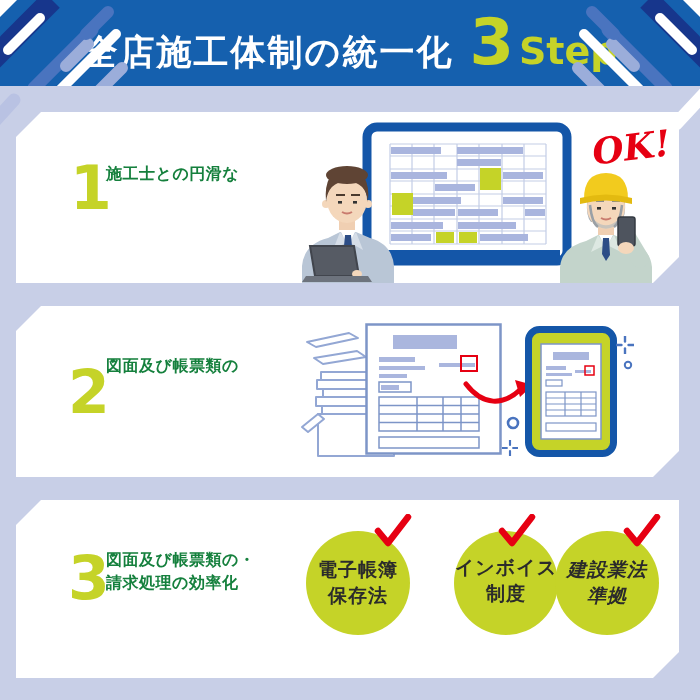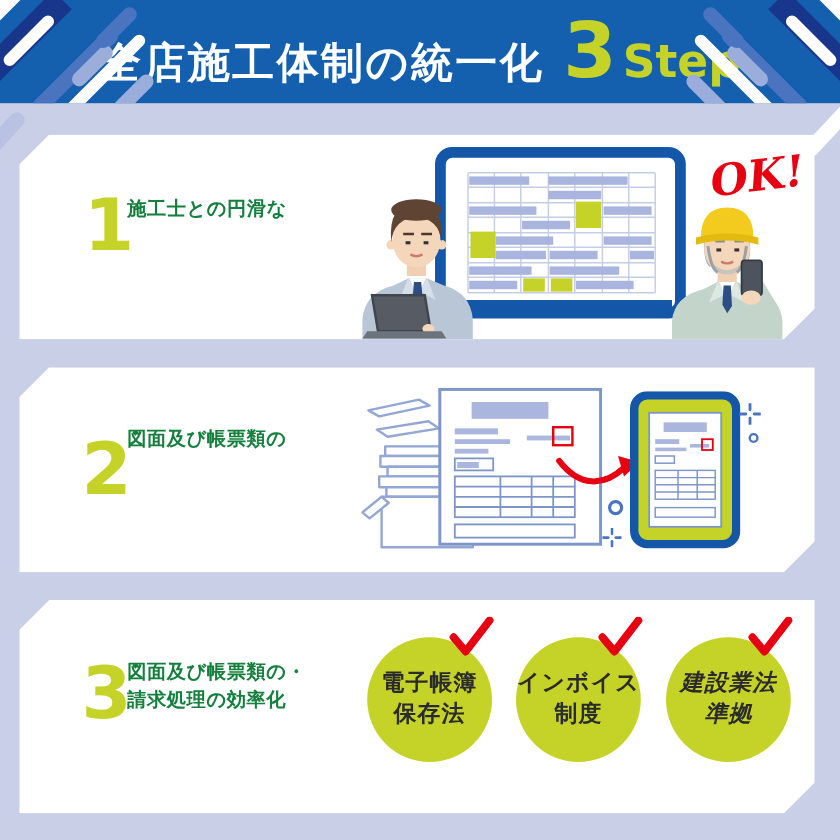--- a/index.html
+++ b/index.html
@@ -296,21 +296,21 @@
     </div>
 
     <div class="badge" style="left:290px;text-align:right;">
       <span>電子帳簿</span>
       <span>保存法</span>
     </div>
     <svg class="badge-check" style="left:358px;" width="38" height="34" viewBox="0 0 38 34">
       <path d="M4,17 L14,29 L34,3" fill="none" stroke="#e60012" stroke-width="6.5" stroke-linecap="round" stroke-linejoin="round"></path>
     </svg>
 
-    <div class="badge" style="left:414px;">
+    <div class="badge" style="left:438px;font-family:Liberation Mono, monospace;">
       <span>インボイス</span>
       <span>制度</span>
     </div>
     <svg class="badge-check" style="left:482px;" width="38" height="34" viewBox="0 0 38 34">
       <path d="M4,17 L14,29 L34,3" fill="none" stroke="#e60012" stroke-width="6.5" stroke-linecap="round" stroke-linejoin="round"></path>
     </svg>
 
     <div class="badge" style="left:539px;font-style:italic;">
       <span>建設業法</span>
       <span>準拠</span>

